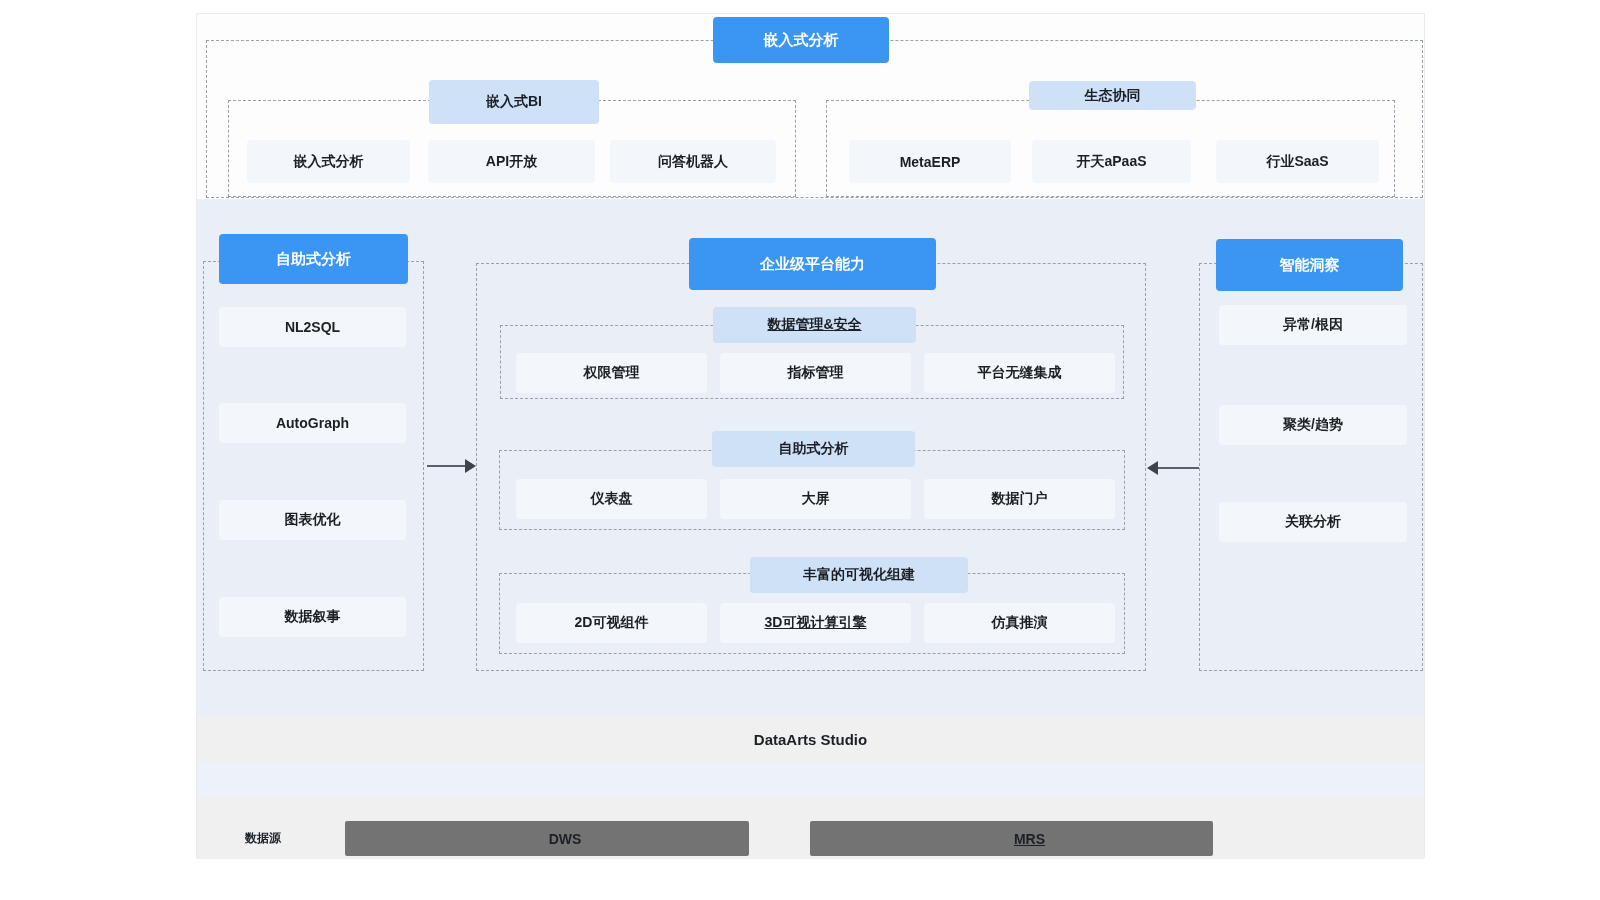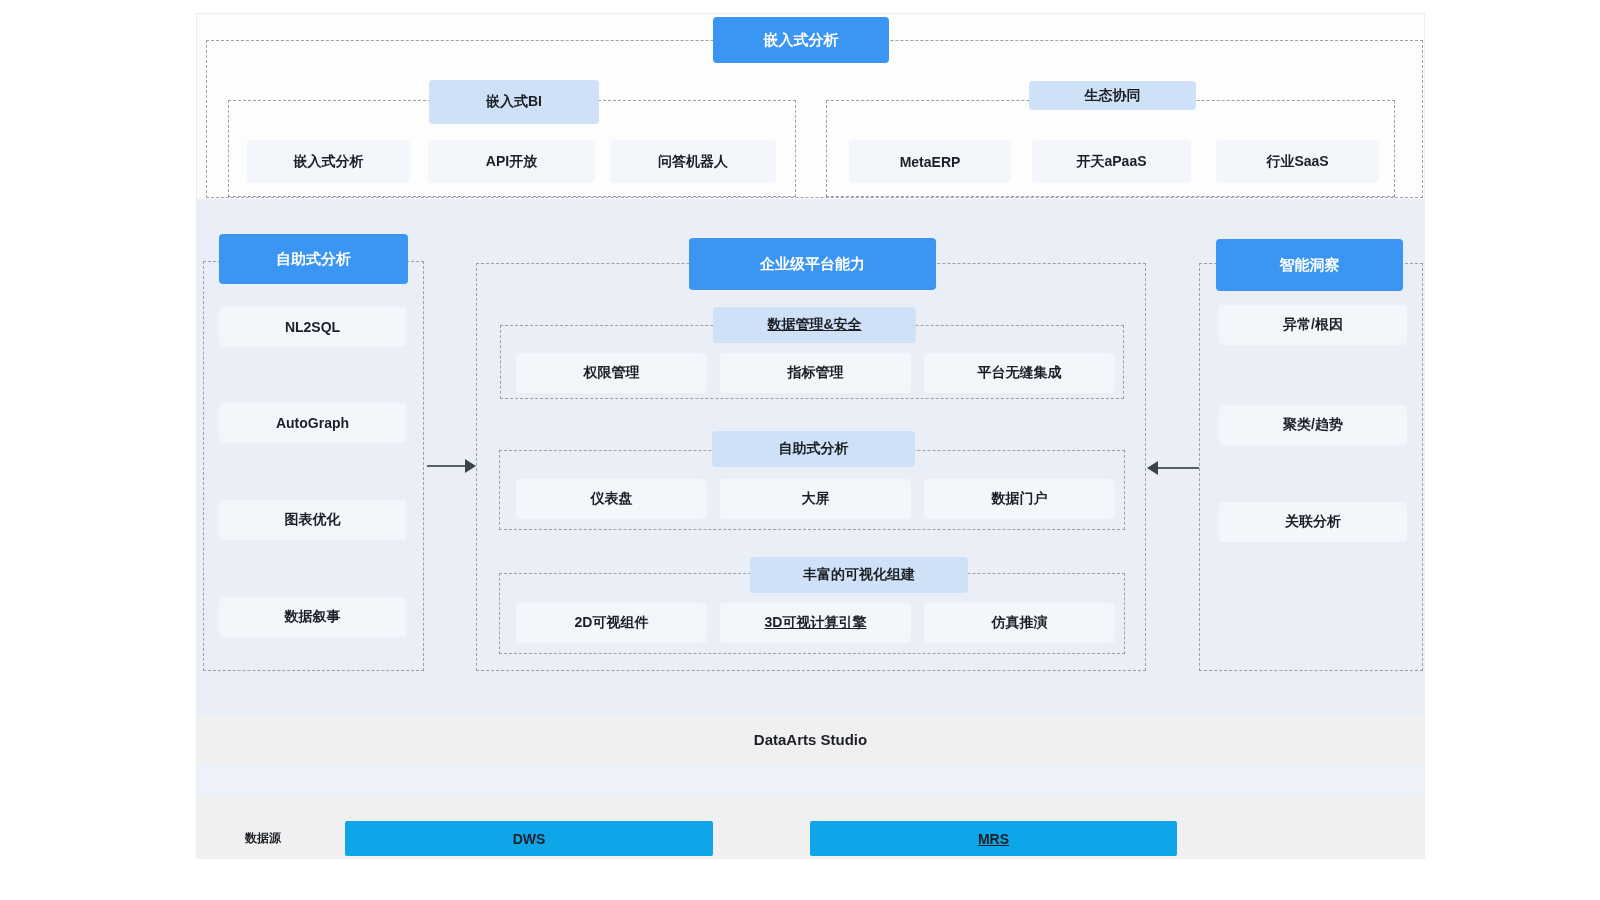--- a/index.html
+++ b/index.html
@@ -12,22 +12,22 @@
   .band-grey1{top:702px;height:47px;background:#f0f0f1;display:flex;align-items:center;justify-content:center;}
   .band-light2{top:749px;height:33px;background:#edf1f9;}
   .band-grey2{top:782px;height:63px;background:#f0f0f1;}
   .dashed{position:absolute;border:1px dashed #9aa0a8;box-sizing:border-box;background:transparent;}
   .blue-header{position:absolute;background:#3b95f2;color:#ffffff;font-size:15px;font-weight:700;
                display:flex;align-items:center;justify-content:center;border-radius:4px;z-index:3;}
   .lb-header{position:absolute;background:#cee1f7;color:#1c2026;font-size:14px;font-weight:700;
              display:flex;align-items:center;justify-content:center;border-radius:4px;z-index:3;}
   .item{position:absolute;background:#f3f7fc;color:#1c2026;font-size:14px;font-weight:600;
         display:flex;align-items:center;justify-content:center;border-radius:4px;z-index:2;}
-  .src-box{position:absolute;background:#0ea5e9;color:#1c2026;font-size:14px;font-weight:600;
-           display:flex;align-items:center;justify-content:center;border-radius:2px;}
+  .src-box{position:absolute;background:#737373;color:#1c2026;font-size:14px;font-weight:600;
+           display:flex;align-items:center;justify-content:center;border-radius:2px;padding-left:36px;}
   .platform-text{font-size:15px;font-weight:600;color:#1c2026;}
   .src-label{position:absolute;left:48px;top:807px;height:35px;display:flex;align-items:center;
              font-size:12px;font-weight:700;color:#1c2026;}
   .arrow-line{position:absolute;height:0;border-top:2px solid #5a6069;z-index:2;}
   .arrow-head{position:absolute;width:0;height:0;border-style:solid;z-index:2;}
   .head-right{border-width:7px 0 7px 11px;border-color:transparent transparent transparent #3d434b;}
   .head-left{border-width:7px 11px 7px 0;border-color:transparent #3d434b transparent transparent;}
 </style>
 </head>
 <body>

